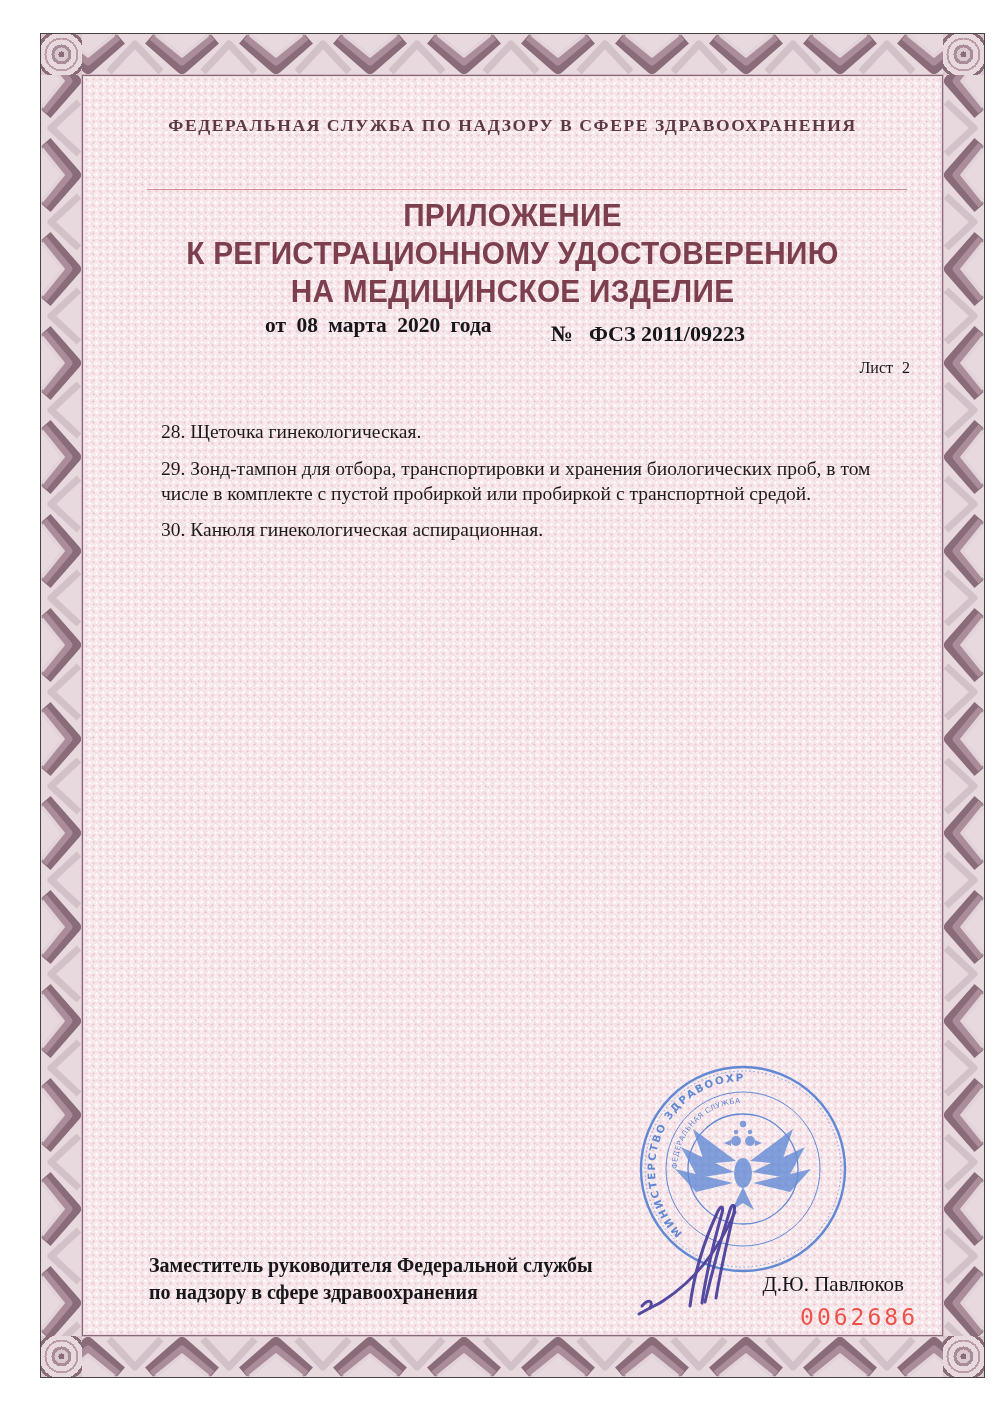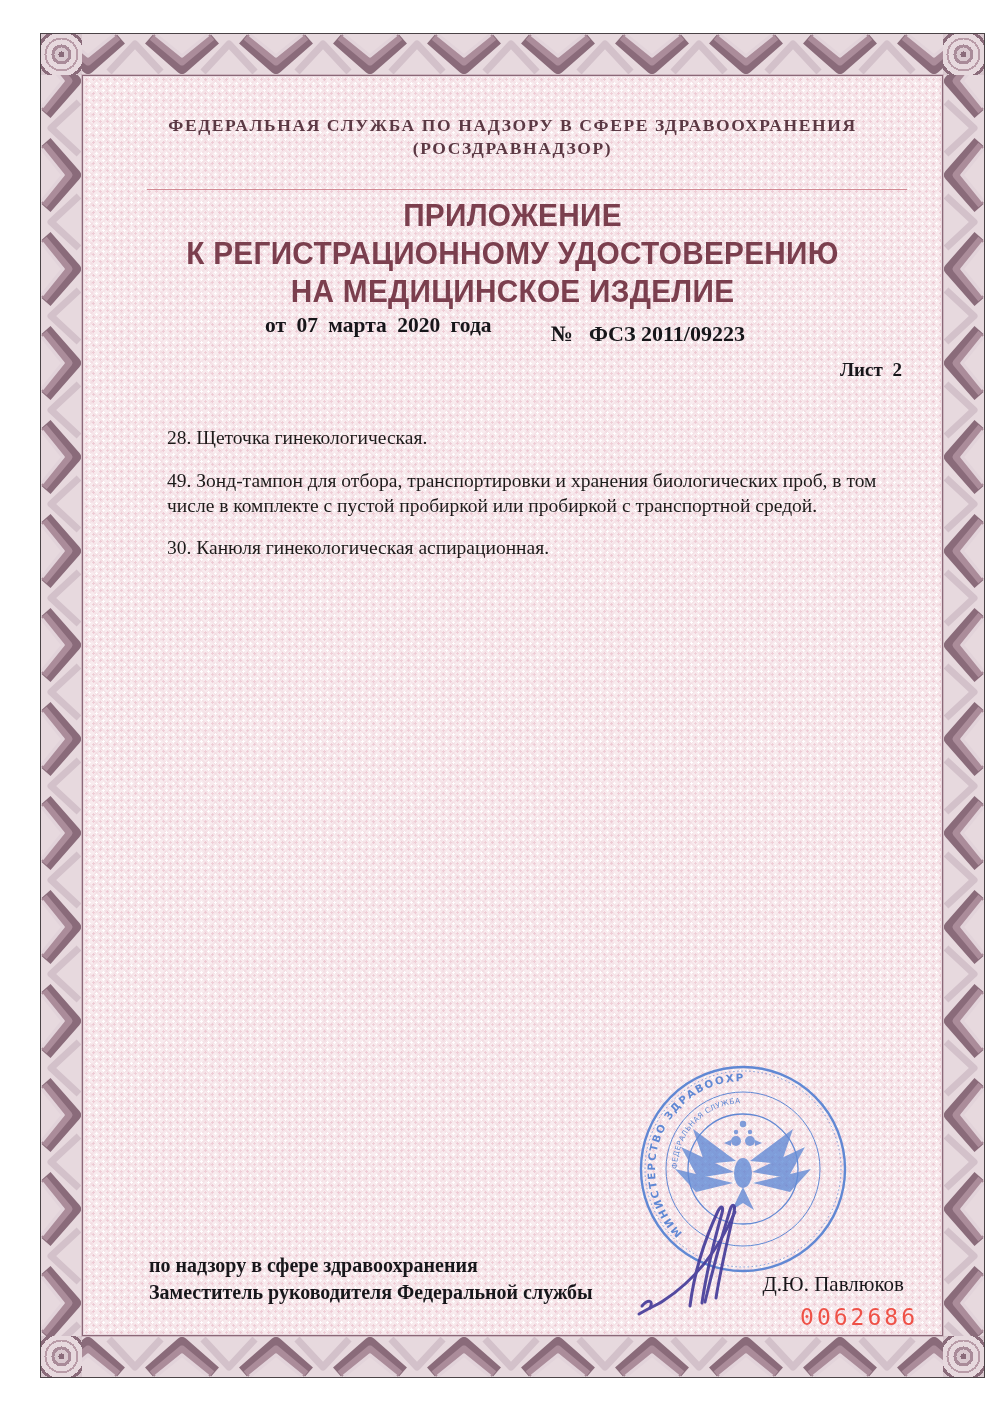--- a/index.html
+++ b/index.html
@@ -47,24 +47,24 @@
   .divider{top:113px;left:64px;width:760px;height:0;border-top:1px solid rgba(196,106,117,.75);}
   
   .titles{
     top:121px;left:0;width:100%;text-align:center;color:#7b3f4e;
     font-family:"Liberation Sans", sans-serif;font-weight:700;font-size:31px;line-height:38px;
     letter-spacing:.3px;transform:scaleX(.96);transform-origin:50% 0;
   }
   .meta-date{top:237px;left:182px;font-size:21.5px;font-weight:bold;color:#17161a;word-spacing:5px;}
   .meta-number{top:245px;left:468px;font-size:22px;font-weight:bold;color:#17161a;}
   .meta-number .num-value{margin-left:16px;}
-  .sheet{top:283px;right:40px;font-size:19px;font-weight:bold;color:#17161a;word-spacing:5px;}
+  .sheet{top:283px;right:32px;font-size:16px;font-weight:normal;color:#17161a;word-spacing:5px;}
   
   .items{top:332px;left:66px;width:768px;color:#1d1b1a;font-size:19.5px;line-height:24.8px;}
-  .items p{margin:18px;}
+  .items p{margin:12px;}
   
   .role{top:1176px;left:66px;font-size:20px;font-weight:bold;color:#17161a;line-height:27px;}
   .name{top:1196px;right:38px;font-size:21px;font-weight:normal;color:#17161a;}
   .serial{
     top:1228px;right:24px;font-family:"DejaVu Sans Mono", monospace;
     font-size:23px;color:#ee4136;letter-spacing:3px;font-weight:normal;opacity:.9;
   }
   .stampsig{left:518px;top:975px;width:300px;height:290px;}
   .stamp-text{font-family:"DejaVu Sans", sans-serif;fill:#4c7cd1;}
 </style>
@@ -116,42 +116,41 @@
     </div>
     <div class="corner tl"></div>
     <div class="corner tr"></div>
     <div class="corner bl"></div>
     <div class="corner br"></div>
 
     <div class="content">
 
       <div class="abs agency">
         <div>ФЕДЕРАЛЬНАЯ СЛУЖБА ПО НАДЗОРУ В СФЕРЕ ЗДРАВООХРАНЕНИЯ</div>
-        <div>(РОСЗДРАВНАДЗОР)</div>
       </div>
 
       <div class="abs divider"></div>
 
       <div class="abs titles">
         <div>ПРИЛОЖЕНИЕ</div>
         <div>К РЕГИСТРАЦИОННОМУ УДОСТОВЕРЕНИЮ</div>
         <div>НА МЕДИЦИНСКОЕ ИЗДЕЛИЕ</div>
       </div>
 
-      <div class="abs meta-date">от 07 марта 2020 года</div>
+      <div class="abs meta-date">от 08 марта 2020 года</div>
 
       <div class="abs meta-number">
         <span>№</span><span class="num-value">ФСЗ 2011/09223</span>
       </div>
 
       <div class="abs sheet">Лист 2</div>
 
       <div class="abs items">
         <p>28. Щеточка гинекологическая.</p>
-        <p>49. Зонд-тампон для отбора, транспортировки и хранения биологических проб, в том числе в комплекте с пустой пробиркой или пробиркой с транспортной средой.</p>
+        <p>29. Зонд-тампон для отбора, транспортировки и хранения биологических проб, в том числе в комплекте с пустой пробиркой или пробиркой с транспортной средой.</p>
         <p>30. Канюля гинекологическая аспирационная.</p>
       </div>
 
       <svg class="abs stampsig" viewBox="600 1050 300 290" xmlns="http://www.w3.org/2000/svg">
         <g opacity="0.88">
           <circle cx="742" cy="1168" r="102" fill="none" stroke="#4c7cd1" stroke-width="2.4"></circle>
           <circle cx="742" cy="1168" r="98" fill="none" stroke="#4c7cd1" stroke-width="1" stroke-dasharray="1.5 2.6" opacity="0.8"></circle>
           <circle cx="742" cy="1168" r="77" fill="none" stroke="#4c7cd1" stroke-width="1"></circle>
           <circle cx="742" cy="1168" r="55" fill="none" stroke="#4c7cd1" stroke-width="1.3"></circle>
 
@@ -187,22 +186,22 @@
 
         <g fill="none" stroke="#453c99" stroke-width="3" stroke-linecap="round" opacity="0.92">
           <path d="M638 1313 C 648 1307 656 1304 662 1300 C 690 1282 716 1252 734 1211"></path>
           <path d="M689 1305 C 693 1273 703 1240 717 1210 C 720 1204 723 1205 721 1212 C 712 1244 705 1274 701 1302"></path>
           <path d="M704 1301 C 712 1267 721 1235 729 1209 C 731 1202 735 1203 733 1211 C 726 1241 719 1271 715 1297"></path>
           <path d="M641 1305 C 647 1298 653 1299 649 1307"></path>
         </g>
       </svg>
 
       <div class="abs role">
+        <div>Заместитель руководителя Федеральной службы</div>
         <div>по надзору в сфере здравоохранения</div>
-        <div>Заместитель руководителя Федеральной службы</div>
       </div>
 
       <div class="abs name">Д.Ю. Павлюков</div>
 
       <div class="abs serial">0062686</div>
 
     </div>
   </div>
 </div>
 

